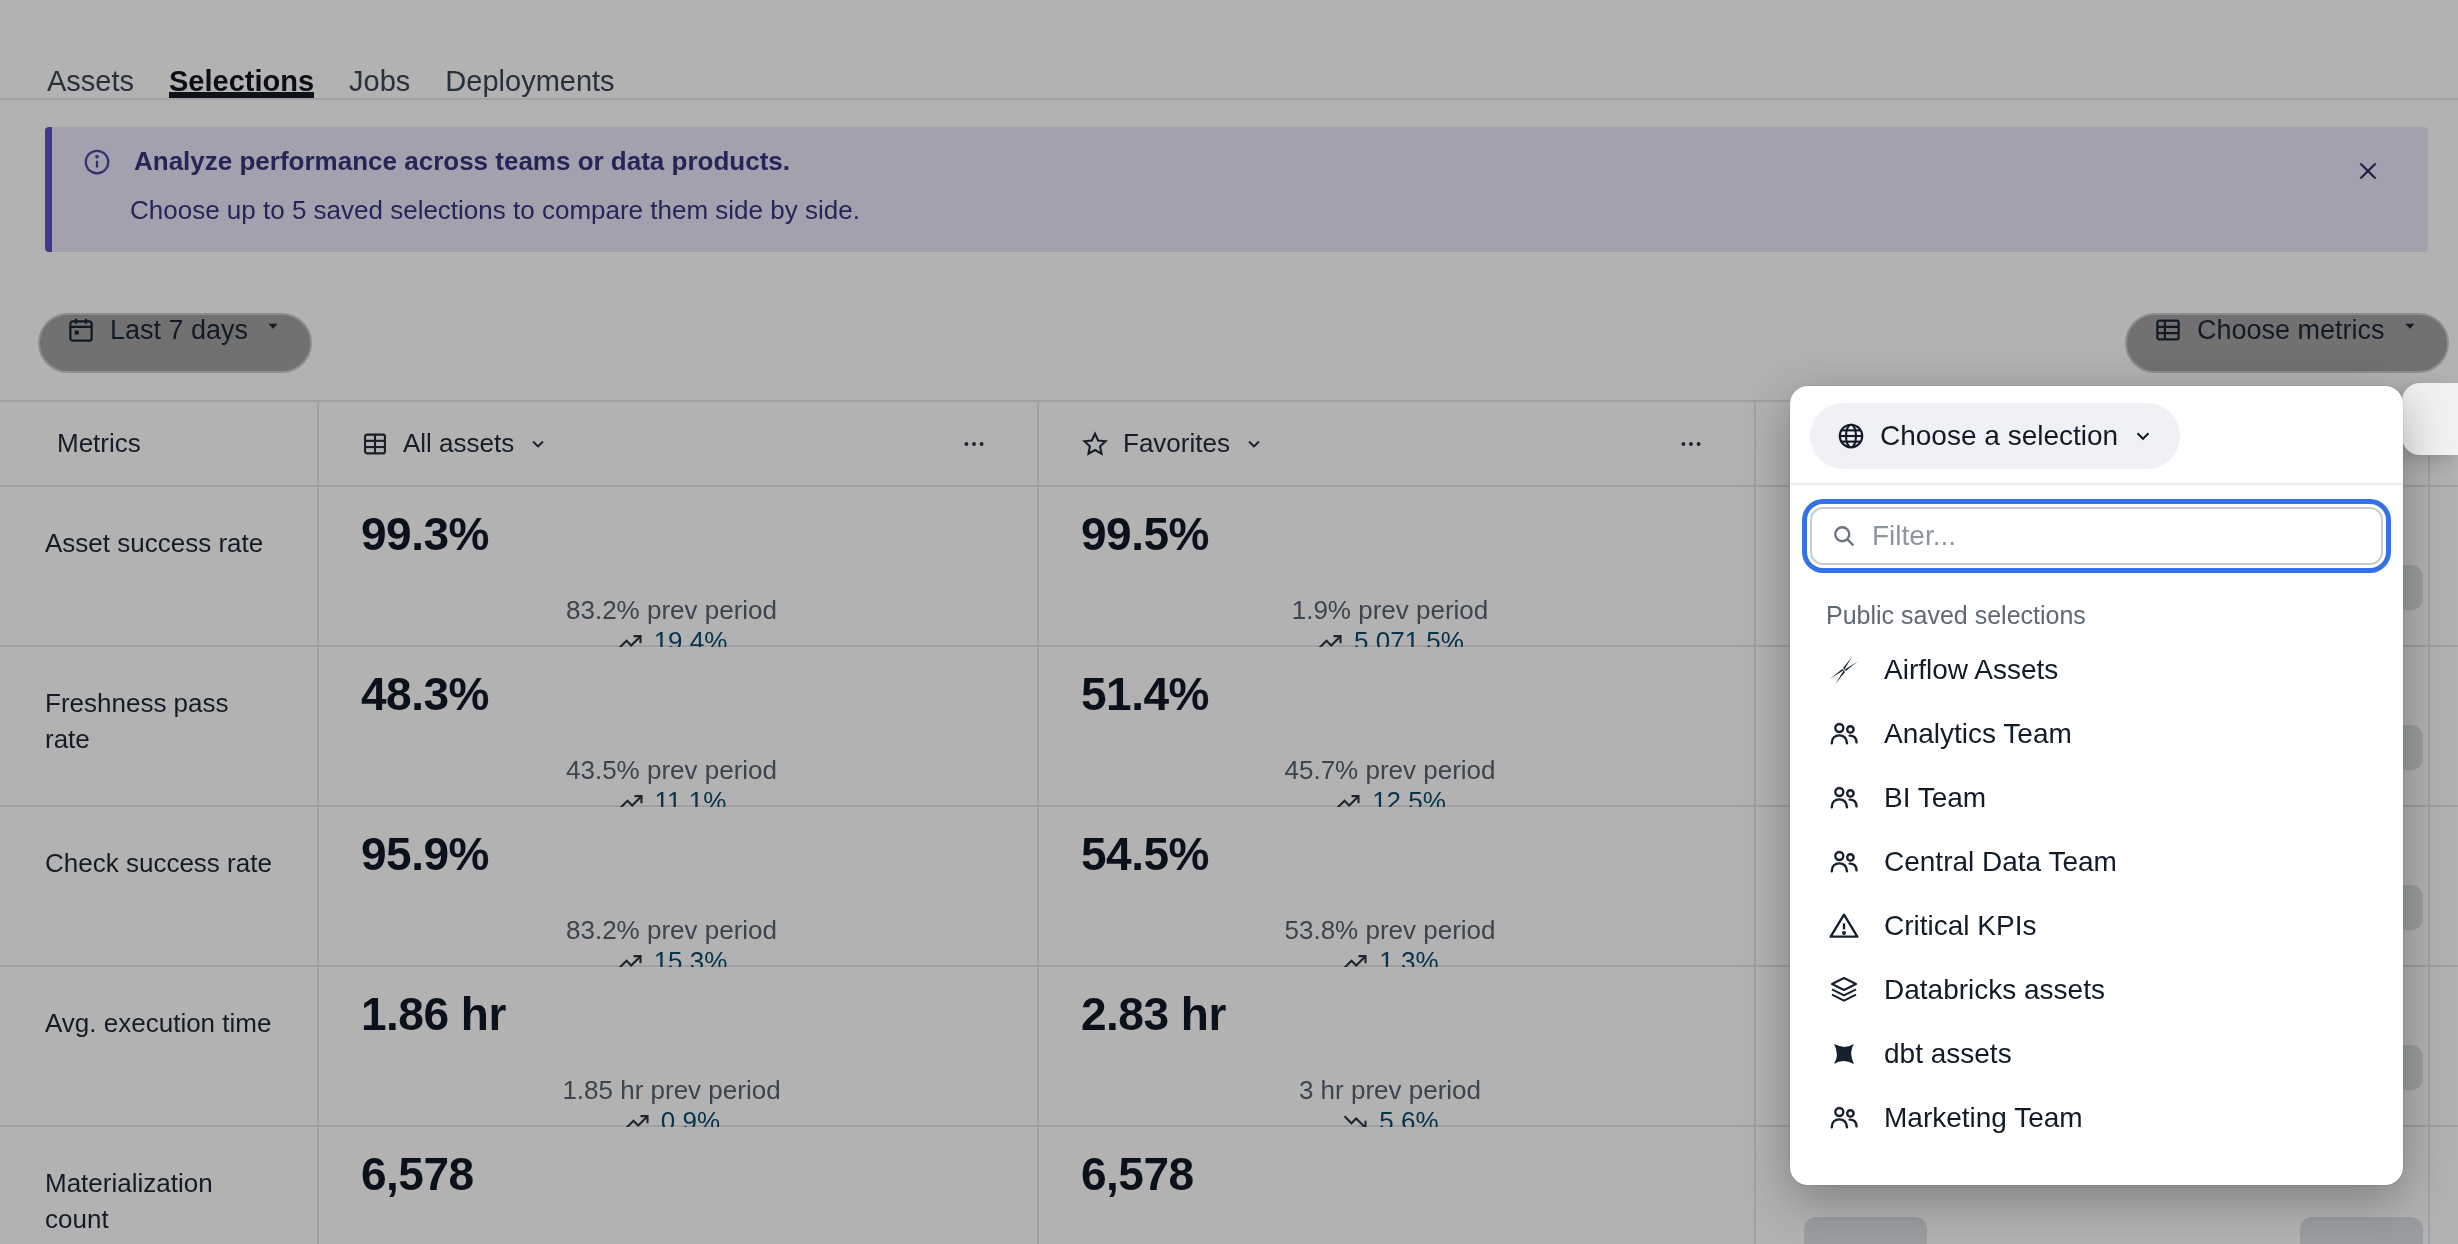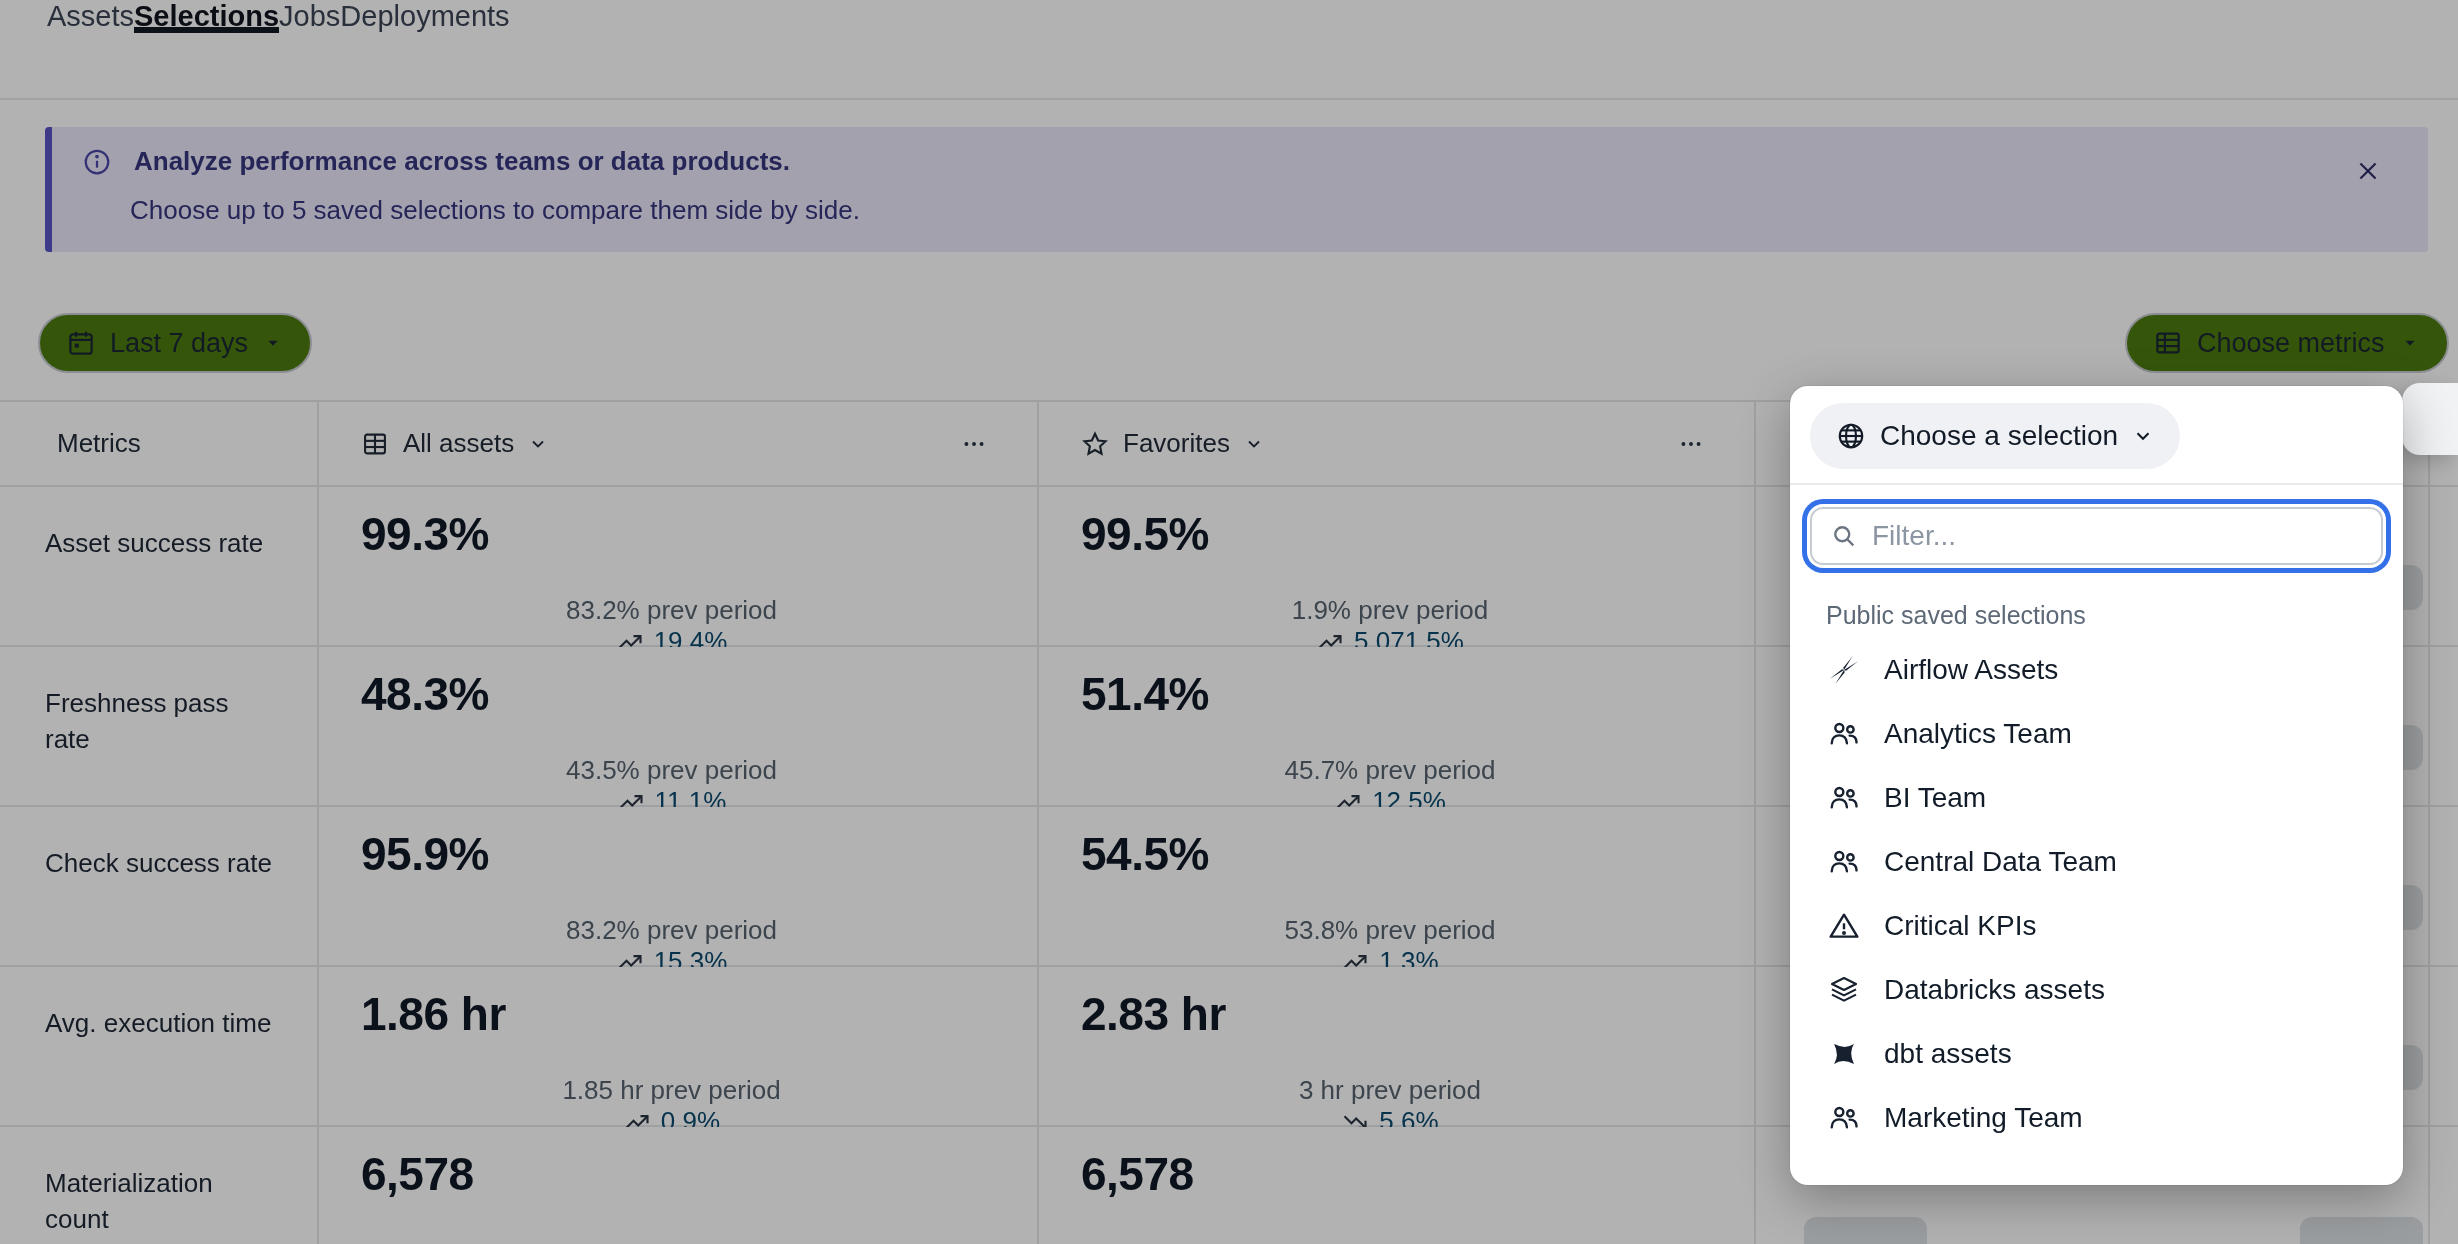--- a/index.html
+++ b/index.html
@@ -2,38 +2,38 @@
 <html><head>
 <meta charset="utf-8">
 <style>
   * { margin:0; padding:0; box-sizing:border-box; }
   html,body { width:2458px; height:1244px; overflow:hidden; }
   body { font-family:"Liberation Sans", sans-serif; background:#fff; }
   #screen { position:relative; width:2458px; height:1244px; background:#fff; overflow:hidden; }
 
   
   .nav { position:absolute; left:0; top:0; width:2458px; height:100px;
-         display:flex; align-items:flex-start; padding-left:47px;
+         display:flex; align-items:flex-end; gap:35px; padding-left:47px;
          border-bottom:2px solid #E7E8EC; background:#fff; }
   .tab { display:flex; align-items:center; font-size:29px; color:#3C4656; cursor:pointer; }
   .tab.active { font-weight:bold; color:#10161F; box-shadow: inset 0 -6px 0 #141A23; }
 
   
   .banner { position:absolute; left:45px; top:127px; width:2383px; height:125px;
             background:#EAE7FA; border-left:7px solid #5A54C4; border-radius:4px;
             padding:16px 30px 0 30px; }
   .banner-row { display:flex; align-items:flex-start; gap:22px; }
   .banner-title { font-size:26px; font-weight:bold; color:#35357E; line-height:36px; }
   .banner-sub { font-size:26px; color:#35357E; margin:16px 0 0 48px; }
   .banner-close { position:absolute; right:42px; top:26px; width:36px; height:36px;
                   display:flex; align-items:center; justify-content:center; cursor:pointer; color:#2E2D66; }
 
   
-  .btn-pill { position:absolute; top:313px; height:60px; display:flex; align-items:center; gap:14px;
-              padding:0 26px; border:2px solid #C7CBD1; border-radius:30px; background:#4d7c0f;
+  .btn-pill { position:absolute; top:313px; height:60px; display:flex; gap:14px;
+              padding:0 26px; border:2px solid #C7CBD1; border-radius:30px; background:#a3a3a3;
               font-size:27px; color:#1A2634; cursor:pointer; }
   #btn-range { left:38px; }
   #btn-metrics { left:2125px; }
 
   
   .table { position:absolute; left:0; top:400px; width:2458px; height:844px;
            display:grid; grid-template-columns:319px 720px 717px 674px 28px;
            grid-template-rows:85px 160px 160px 160px 160px 119px;
            border-top:2px solid #E3E5E9; background:#fff; }
   .cell { border-right:2px solid #E3E5E9; border-bottom:2px solid #E3E5E9; position:relative; background:#fff; }

